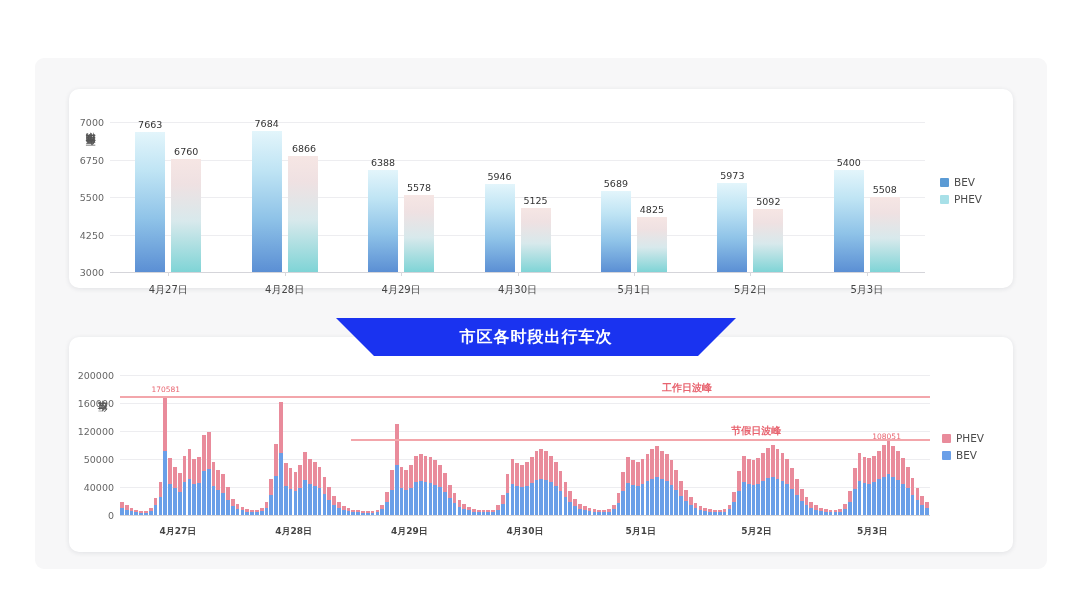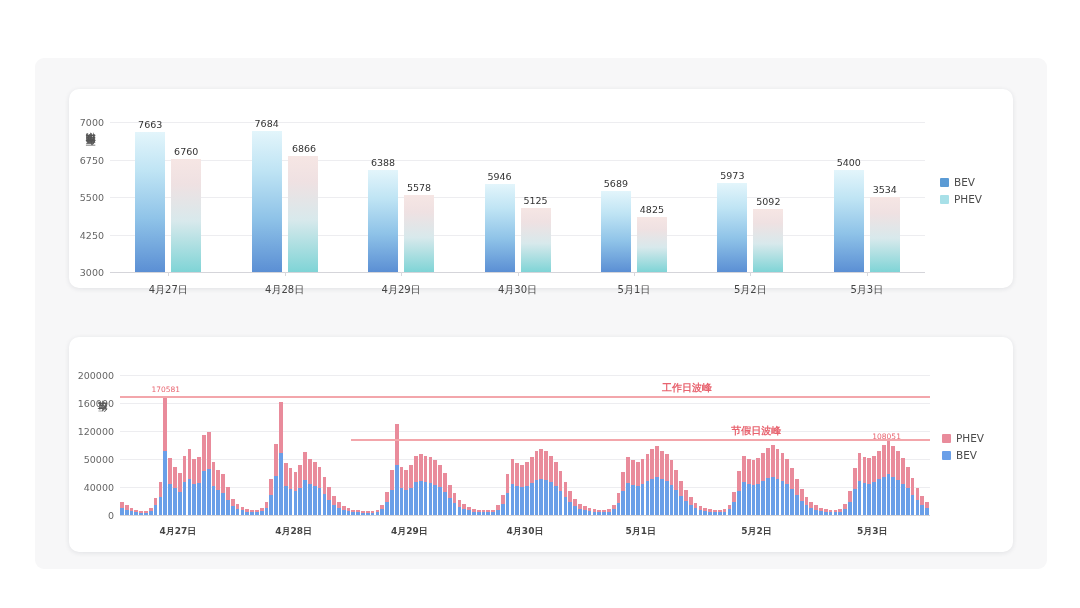--- a/index.html
+++ b/index.html
@@ -147,37 +147,40 @@
       <div class="xtick" style="left: 523.929px; top: 161px;">5月1日</div>
       <div class="bar1 bev" style="left: 607.357px; top: 60.81px; width: 30px; height: 89.19px;"></div>
       <div class="vlabel" style="left: 622.357px; top: 47.81px;">5973</div>
       <div class="bar1 phev" style="left: 643.357px; top: 87.24px; width: 30px; height: 62.76px;"></div>
       <div class="vlabel" style="left: 658.357px; top: 74.24px;">5092</div>
       <div class="xtickmark" style="left: 640.357px; top: 150px;"></div>
       <div class="xtick" style="left: 640.357px; top: 161px;">5月2日</div>
       <div class="bar1 bev" style="left: 723.786px; top: 48px; width: 30px; height: 102px;"></div>
       <div class="vlabel" style="left: 738.786px; top: 35px;">5400</div>
       <div class="bar1 phev" style="left: 759.786px; top: 74.76px; width: 30px; height: 75.24px;"></div>
-      <div class="vlabel" style="left: 774.786px; top: 61.76px;">3534</div>
+      <div class="vlabel" style="left: 774.786px; top: 61.76px;">5508</div>
       <div class="xtickmark" style="left: 756.786px; top: 150px;"></div>
       <div class="xtick" style="left: 756.786px; top: 161px;">5月3日</div>
     </div>
   <div class="ylabel" id="ylabel1" style="left: 84px; top: 150px;">每万辆出行车辆数</div>
   <div class="legend1" id="legend1">
       <div class="leg-row">
         <div class="leg-sw" style="background: rgb(91, 155, 213);"></div>
         <div class="leg-tx">BEV</div>
       </div>
       <div class="leg-row">
         <div class="leg-sw" style="background: rgb(168, 224, 232);"></div>
         <div class="leg-tx">PHEV</div>
       </div>
     </div>
 
   <div class="panel" id="panel-2"></div>
+  <div class="banner" id="banner-2">
+    <span class="banner-text">市区各时段出行车次</span>
+  </div>
   <div class="chart" id="chart2">
       <div class="gridline" style="left: 0px; top: 140px; width: 810px;"></div>
       <div class="ytick" style="left: -52px; top: 140px; width: 46px;">0</div>
       <div class="gridline" style="left: 0px; top: 112px; width: 810px;"></div>
       <div class="ytick" style="left: -52px; top: 112px; width: 46px;">40000</div>
       <div class="gridline" style="left: 0px; top: 84px; width: 810px;"></div>
       <div class="ytick" style="left: -52px; top: 84px; width: 46px;">50000</div>
       <div class="gridline" style="left: 0px; top: 56px; width: 810px;"></div>
       <div class="ytick" style="left: -52px; top: 56px; width: 46px;">120000</div>
       <div class="gridline" style="left: 0px; top: 28px; width: 810px;"></div>

